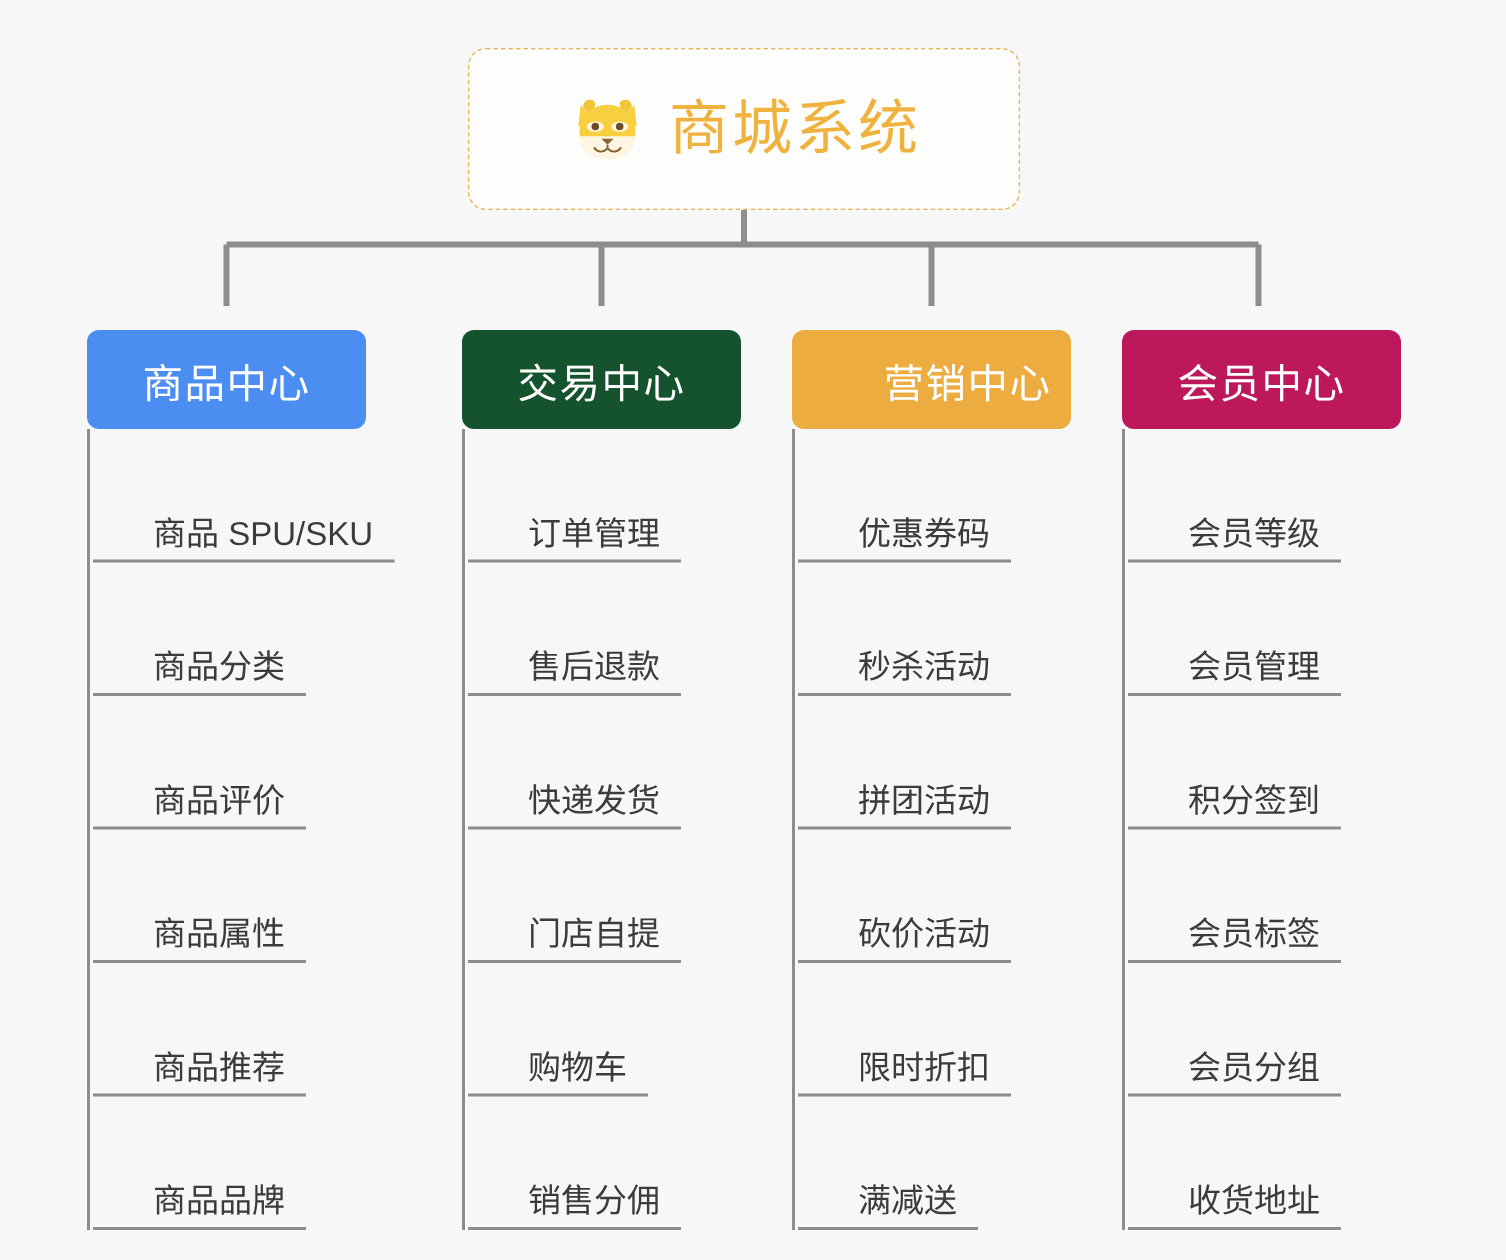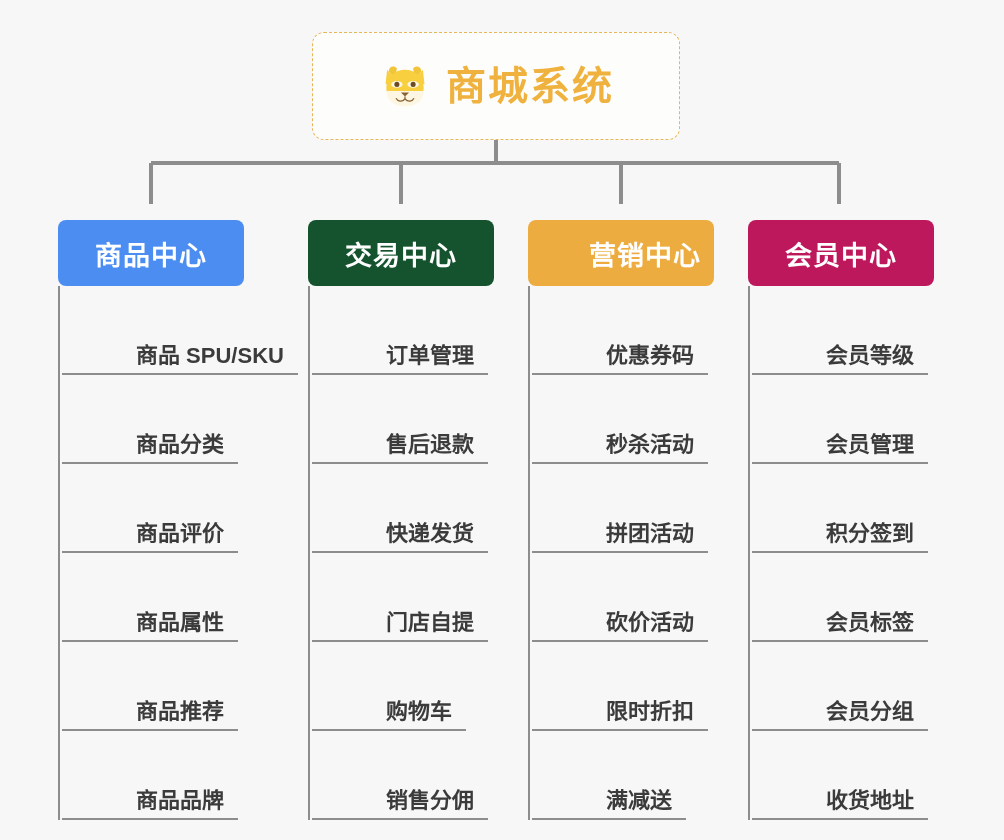--- a/index.html
+++ b/index.html
@@ -12,21 +12,20 @@
     height: 840px;
     background: #f7f7f7;
     font-family: "Liberation Sans", "DejaVu Sans", sans-serif;
     overflow: hidden;
   }
 
   #mindmap {
     position: relative;
     width: 900px;
     height: 840px;
-    font-weight: bold;
   }
 
   
   .root-node {
     position: absolute;
     left: 312px;
     top: 32px;
     width: 368px;
     height: 108px;
     box-sizing: border-box;
@@ -104,21 +103,20 @@
     width: -moz-fit-content;
     width: fit-content;
     min-width: 120px;
     padding: 0 14px 2px 40px;
   }
   .branch-item-label {
     font-size: 22px;
     line-height: 30px;
     color: #3b3b3b;
     white-space: nowrap;
-    margin-left: 34px;
   }
 </style>
 </head>
 <body style="background: rgb(247, 247, 247);">
 
 <div id="mindmap">
 
   <svg class="connectors" width="1004" height="840" viewBox="0 0 1004 840" aria-hidden="true">
     <g stroke="#8d8d8d" stroke-width="4" fill="none" stroke-linecap="butt">
       <line x1="496" y1="140" x2="496" y2="163"></line>

